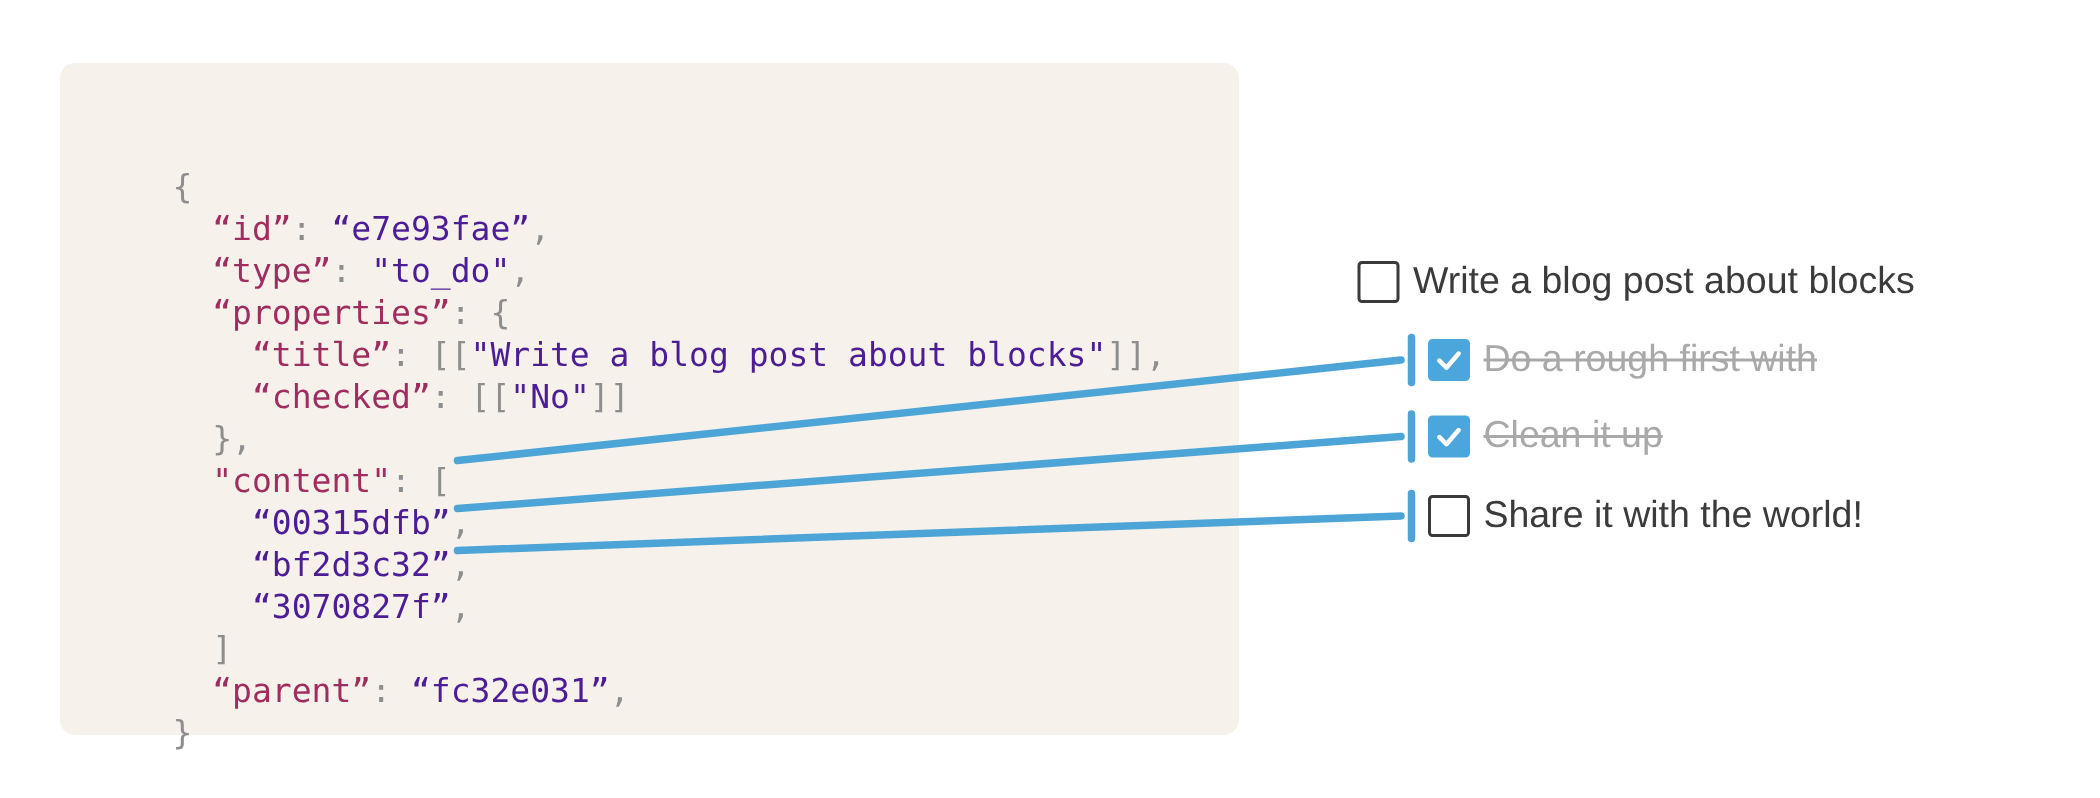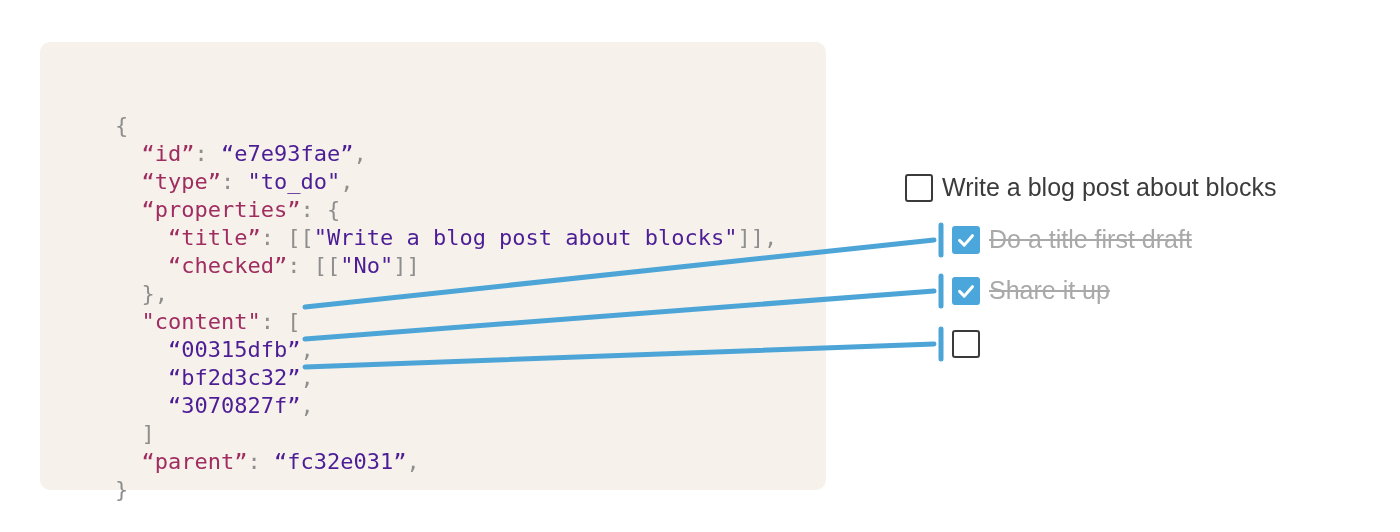--- a/index.html
+++ b/index.html
@@ -67,29 +67,30 @@
   </span>
   <span class="lbl">Write a blog post about blocks</span>
 </div>
 
 <div class="todo-item" style="left:952px;top:226px;">
   <span class="cb checked">
     <svg class="check" width="28" height="28" viewBox="0 0 28 28">
       <polyline points="6.5,14.5 12,20 21.5,9" fill="none" stroke="#ffffff" stroke-width="3.5" stroke-linecap="round" stroke-linejoin="round"></polyline>
     </svg>
   </span>
-  <span class="lbl struck">Do a title first draft</span>
+  <span class="lbl struck">Do a rough first with</span>
 </div>
 
 <div class="todo-item" style="left:952px;top:277px;">
   <span class="cb checked">
     <svg class="check" width="28" height="28" viewBox="0 0 28 28">
       <polyline points="6.5,14.5 12,20 21.5,9" fill="none" stroke="#ffffff" stroke-width="3.5" stroke-linecap="round" stroke-linejoin="round"></polyline>
     </svg>
   </span>
-  <span class="lbl struck">Share it up</span>
+  <span class="lbl struck">Clean it up</span>
 </div>
 
 <div class="todo-item" style="left:952px;top:330px;">
   <span class="cb">
     
   </span>
+  <span class="lbl">Share it with the world!</span>
 </div>
 
 </body></html>

